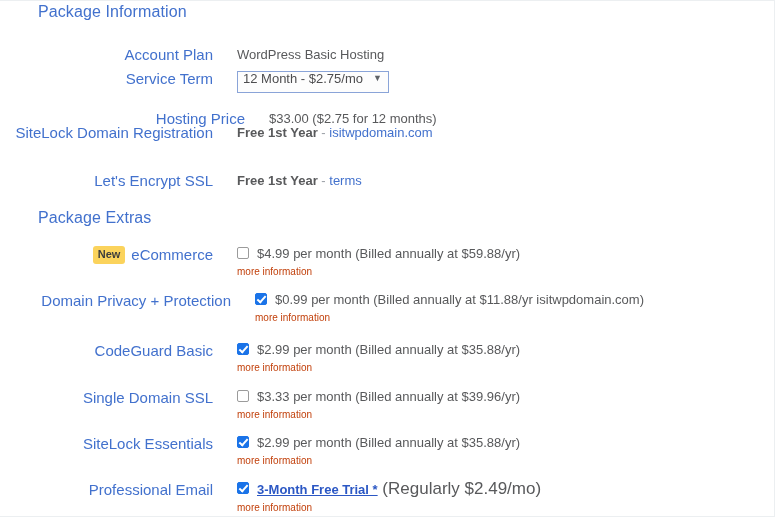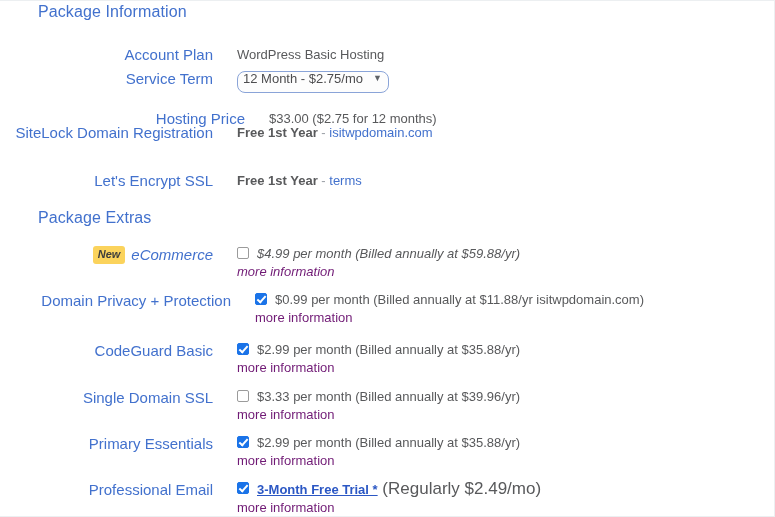--- a/index.html
+++ b/index.html
@@ -80,21 +80,21 @@
 
   
   .select-box {
     display: inline-flex;
     align-items: center;
     justify-content: space-between;
     height: 22px;
     min-width: 150px;
     padding: 0 6px 7px 5px;
     border: 1px solid #8aa4d8;
-    border-radius: 8px;
+    border-radius: 0;
     background: #fdfdfd;
     color: #4d4d4f;
     font-size: 13px;
     font-family: "Liberation Sans", sans-serif;
     box-sizing: border-box;
     cursor: pointer;
   }
   .select-box .caret {
     margin-left: 10px;
     font-size: 9px;
@@ -161,22 +161,22 @@
     left: 3px;
     top: 0px;
     width: 3px;
     height: 7px;
     border: solid #ffffff;
     border-width: 0 2px 2px 0;
     transform: rotate(42deg);
   }
   .more-info {
     display: block;
-    color: #701a75;
-    font-size: 13px;
+    color: #c2410c;
+    font-size: 10px;
     line-height: 17px;
     margin-top: 1px;
     text-decoration: none;
   }
   .trial-link {
     color: #2b57c4;
     font-weight: bold;
     text-decoration: underline;
     font-size: 13px;
   }
@@ -223,21 +223,21 @@
 
   <div class="row" style="top:170px;">
     <div class="row-label">Let's Encrypt SSL</div>
     <div class="row-value">
       <span class="bold-value">Free 1st Year</span><span class="dash"> - </span><a class="link" href="#">terms</a>
     </div>
   </div>
 
   <h2 class="section-title" id="pkg-extras-title">Package Extras</h2>
 
-  <div class="row" style="top:244px;font-style:italic;">
+  <div class="row" style="top:244px;">
     <div class="extra-label">
       <span class="badge-new">New</span><span>eCommerce</span>
     </div>
     <div class="extra-right">
       <div class="extra-price-line">
         <span class="cb off"></span>
         <span class="price-text">$4.99 per month (Billed annually at $59.88/yr)</span>
       </div>
       <a class="more-info" href="#">more information</a>
     </div>
@@ -270,21 +270,21 @@
     <div class="extra-right">
       <div class="extra-price-line">
         <span class="cb off"></span>
         <span class="price-text">$3.33 per month (Billed annually at $39.96/yr)</span>
       </div>
       <a class="more-info" href="#">more information</a>
     </div>
   </div>
 
   <div class="row" style="top:433px;">
-    <div class="extra-label">Primary Essentials</div>
+    <div class="extra-label">SiteLock Essentials</div>
     <div class="extra-right">
       <div class="extra-price-line">
         <span class="cb on"></span>
         <span class="price-text">$2.99 per month (Billed annually at $35.88/yr)</span>
       </div>
       <a class="more-info" href="#">more information</a>
     </div>
   </div>
 
   <div class="row" style="top:479px;">

